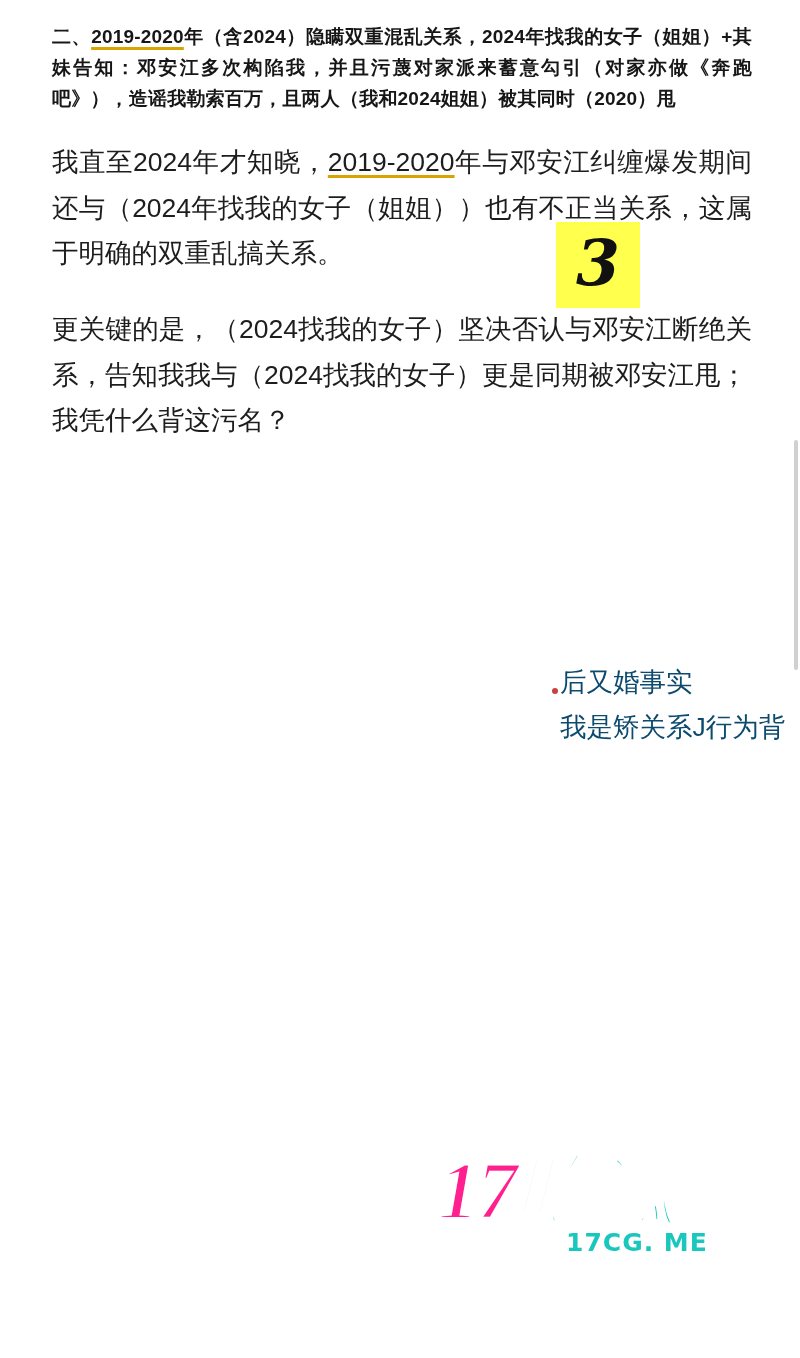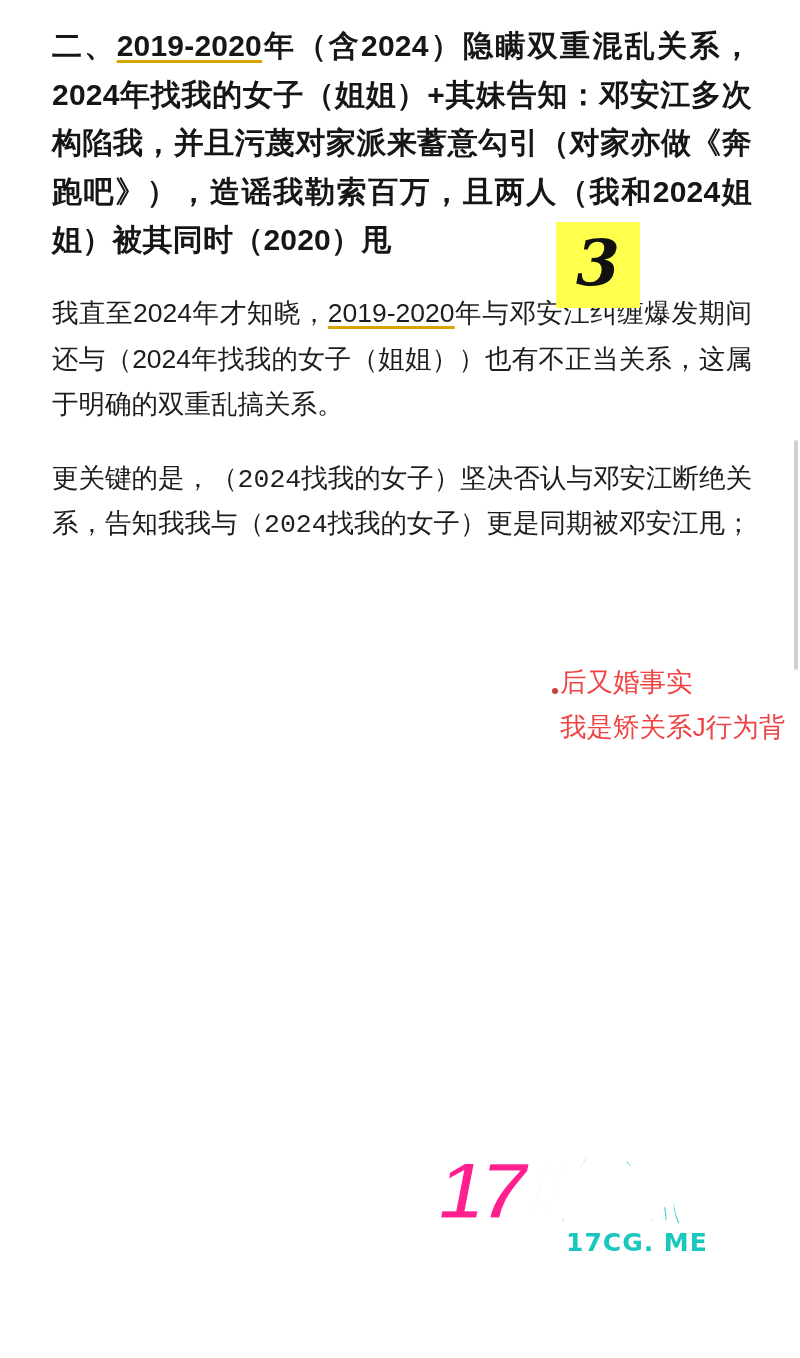--- a/index.html
+++ b/index.html
@@ -27,21 +27,21 @@
   }
 
   .content {
     position: absolute;
     left: 52px;
     top: 22px;
     width: 700px;
   }
 
   .heading {
-    font-size: 30px;
+    font-size: 19px;
     font-weight: bold;
     line-height: 1.62;
     letter-spacing: 0.2px;
     color: #161616;
     margin: 0 0 26px 0;
     text-align: justify;
     text-justify: inter-ideograph;
   }
 
   .underline-hl {
@@ -56,21 +56,20 @@
     line-height: 1.72;
     color: #1d1d1d;
     margin: 0 0 30px 0;
     text-align: justify;
     text-justify: inter-ideograph;
     white-space: pre-wrap;
   }
 
   .body-block.tight {
     margin-bottom: 0;
-    font-family: Liberation Mono, monospace;
   }
 
   .inline-link {
     text-decoration: underline;
     text-decoration-color: #d8a400;
     text-decoration-thickness: 2.5px;
     text-underline-offset: 4px;
   }
 
   
@@ -104,21 +103,21 @@
     height: 230px;
     background: #d0d0d0;
     border-radius: 2px;
   }
 
   
   .ghost {
     position: absolute;
     font-size: 26.5px;
     line-height: 1.72;
-    color: #ef4444;
+    color: #0c4a6e;
     white-space: nowrap;
     pointer-events: none;
   }
   .ghost.g1 { left: 560px; top: 660px; }
   .ghost.g2 { left: 560px; top: 705px; }
   .dotmark {
     position: absolute;
     left: 552px;
     top: 688px;
     width: 6px;
@@ -133,21 +132,21 @@
     left: 438px;
     top: 1150px;
     width: 350px;
     height: 170px;
     pointer-events: none;
   }
   .wm-main {
     position: absolute;
     left: 0;
     top: 0;
-    font-family: Liberation Sans, sans-serif;
+    font-family: Liberation Serif, serif;
     font-size: 82px;
     font-weight: bold;
     font-style: italic;
     letter-spacing: -2px;
     line-height: 1;
     color: #ff1f8f;
     -webkit-text-stroke: 3px #ffffff;
     text-shadow: 0 0 2px rgba(255,255,255,0.9);
     white-space: nowrap;
   }
@@ -175,20 +174,21 @@
 
     <p class="body-block"><span>我直至2024年才知晓，</span><span class="inline-link">2019-2020</span><span>年与邓安江纠缠爆发期间还与（2024年找我的女子（姐姐））也有不正当关系，这属于明确的双重乱搞关系。</span></p>
 
 
 
     <p class="body-block tight">更关键的是，（2024找我的女子）坚决否认与邓安江断绝关系，告知我我与（2024找我的女子）更是同期被邓安江甩；</p>
 
 
 
 
+    <p class="body-block tight">我凭什么背这污名？</p>
 
   </div>
 
   <div class="badge">
     <span>3</span>
   </div>
 
   <div class="ghost g1">后又婚事实</div>
   <div class="dotmark"></div>
   <div class="ghost g2">我是矫关系J行为背</div>

